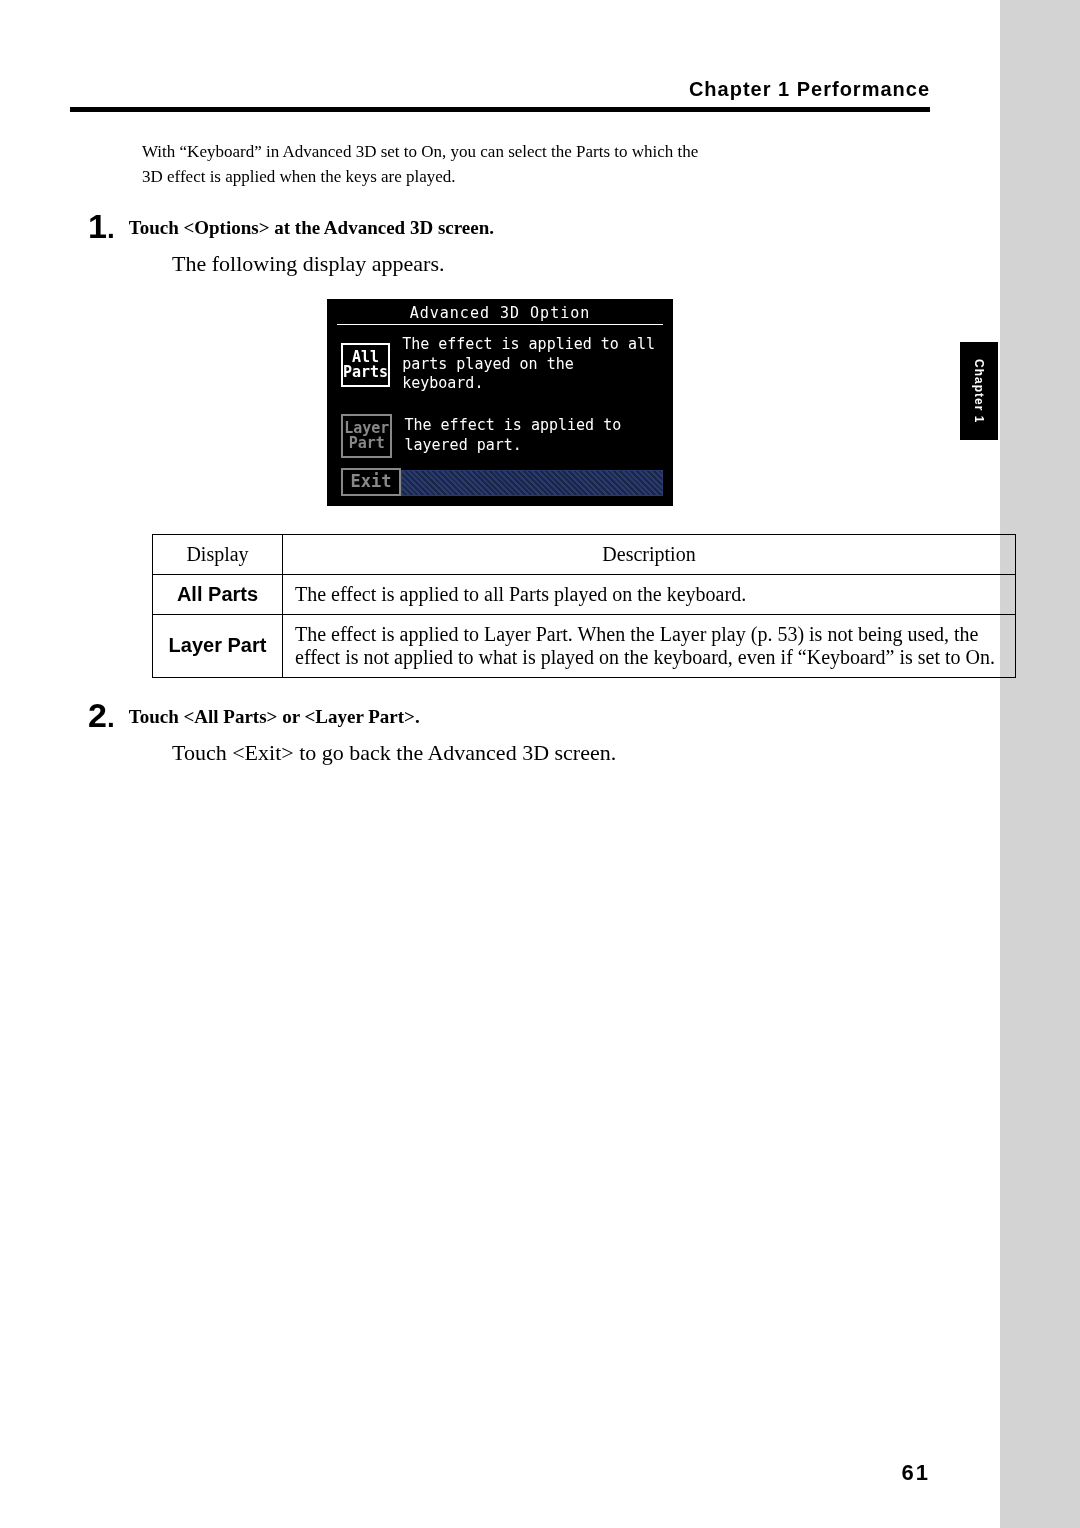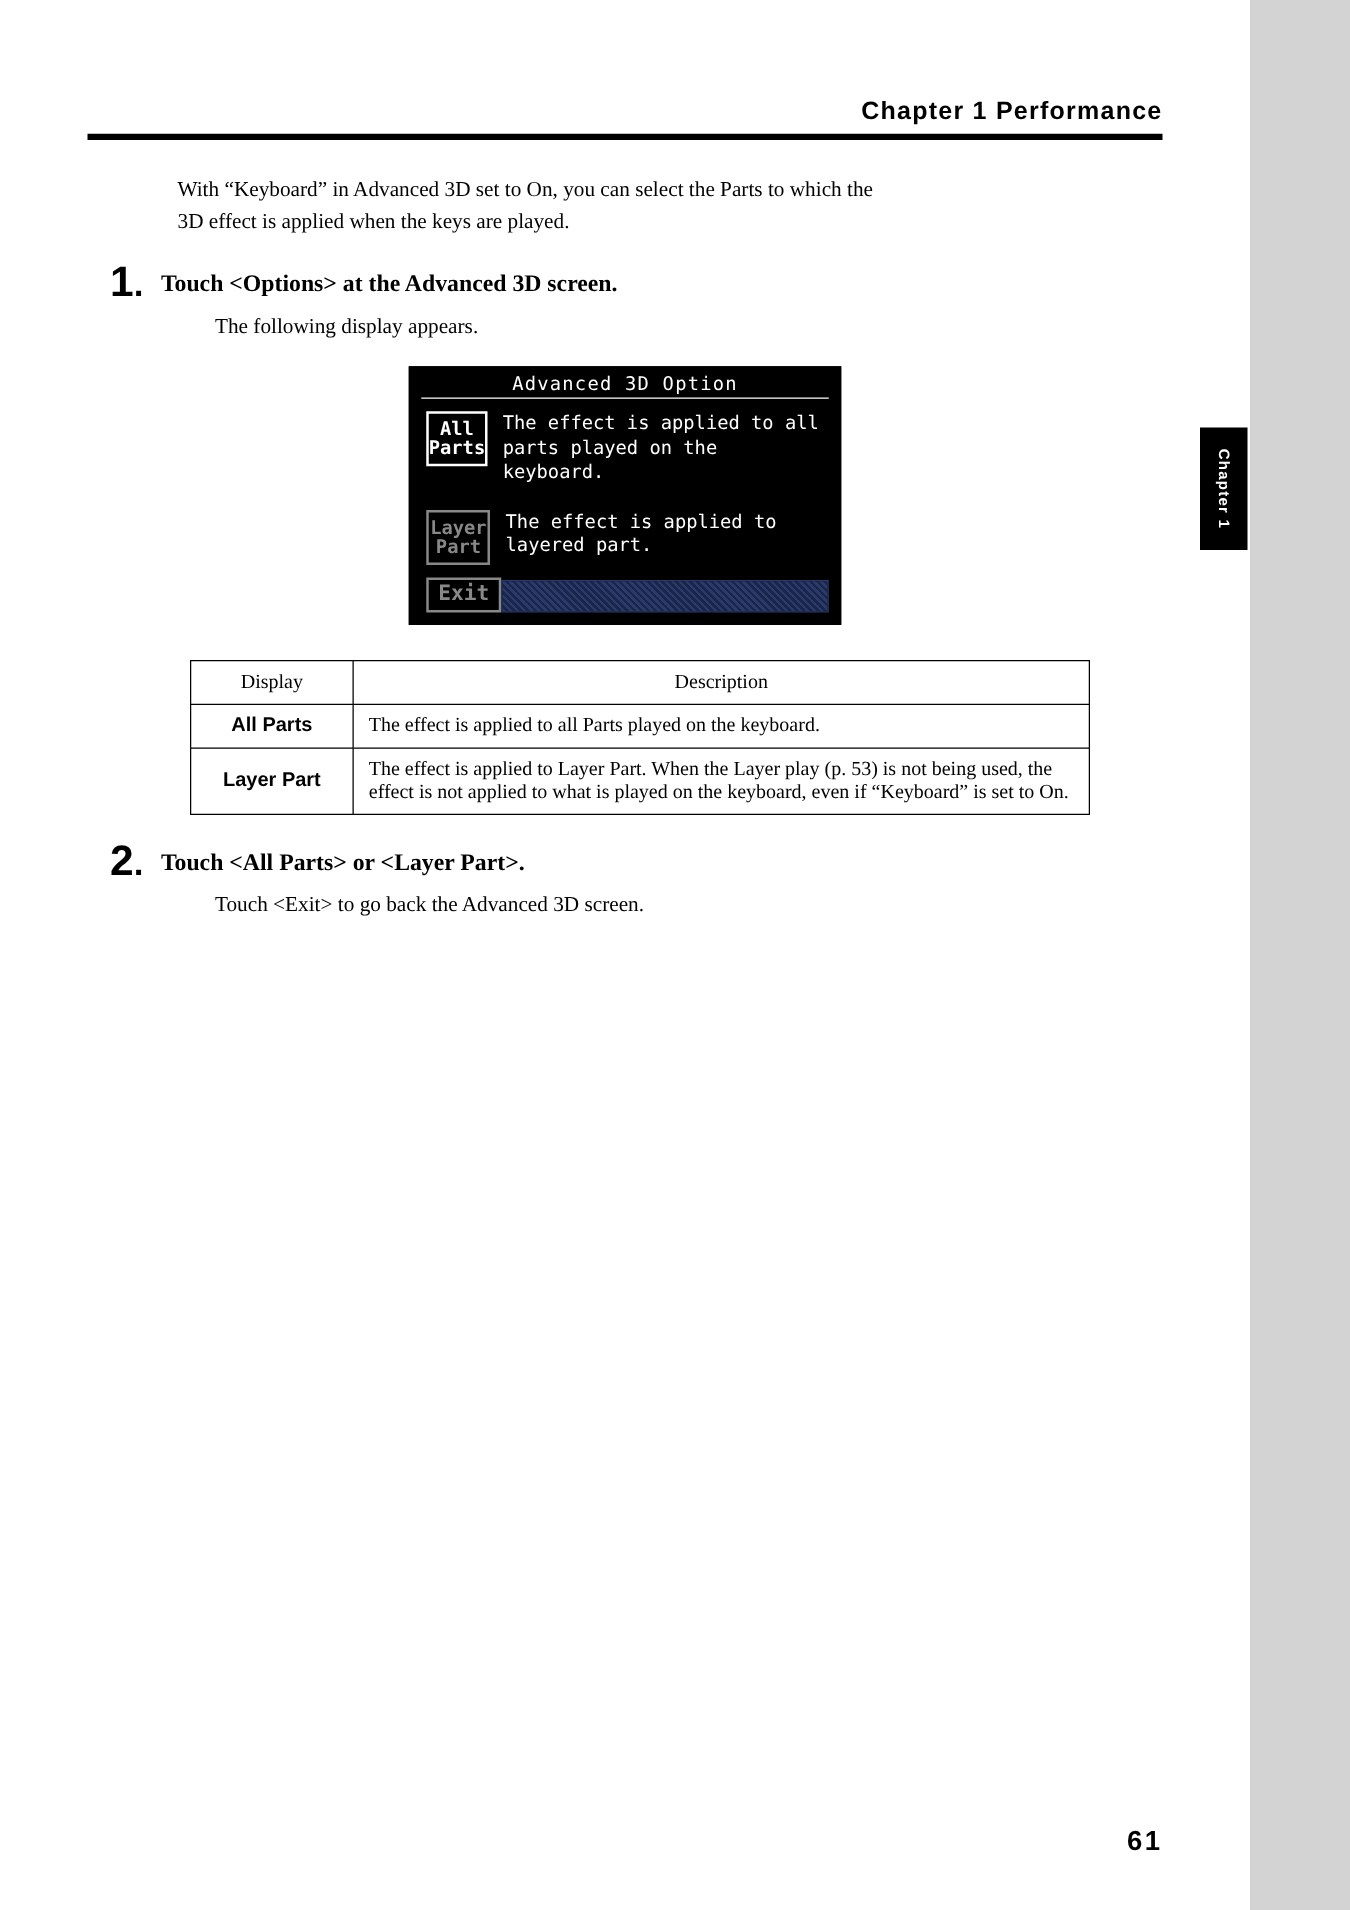--- a/index.html
+++ b/index.html
@@ -61,21 +61,21 @@
   }
   .step-num::after { content: "."; font-size: 28px; }
   .step-head {
     font-family: 'Book Antiqua', Palatino, Georgia, serif;
     font-weight: bold;
     font-size: 19px;
     margin-top: 8px;
   }
   .step-body {
     font-family: 'Book Antiqua', Palatino, Georgia, serif;
-    font-size: 17px;
+    font-size: 22px;
     margin-left: 102px;
     margin-top: 8px;
   }
 
   
   .lcd {
     width: 346px;
     margin: 22px auto 28px auto;
     background: #000000;
     color: #fff;
@@ -85,20 +85,21 @@
   }
   .lcd-title {
     text-align: center;
     padding: 3px 0 2px 0;
     font-size: 15px;
     letter-spacing: 1px;
   }
   .lcd-hr { border-top: 1px solid #fff; margin: 0 8px 0 8px; }
   .lcd-row {
     display: flex;
+    align-items: center;
     padding: 10px 12px;
   }
   .lcd-btn {
     display: inline-flex;
     flex-direction: column;
     align-items: center;
     justify-content: center;
     width: 68px;
     height: 44px;
     border: 2px solid #fff;
@@ -128,22 +129,22 @@
     margin-right: 8px;
     margin-bottom: 8px;
     background: repeating-linear-gradient(45deg, #2a3a6a, #2a3a6a 2px, #1a254a 2px, #1a254a 4px);
     border: 1px solid #2a3a6a;
   }
 
   
   table.opts {
     border-collapse: collapse;
     margin: 0 0 20px 82px;
-    width: 720px;
-    font-size: 16px;
+    width: 864px;
+    font-size: 20px;
   }
   table.opts th, table.opts td {
     border: 1px solid #000;
     padding: 8px 12px;
     vertical-align: middle;
     text-align: left;
   }
   table.opts th {
     font-family: 'Book Antiqua', Palatino, Georgia, serif;
     font-weight: normal;

